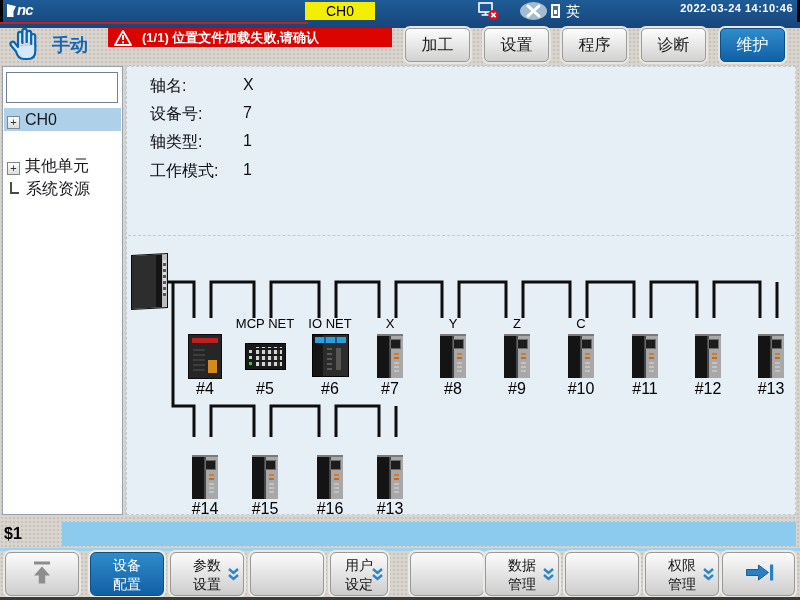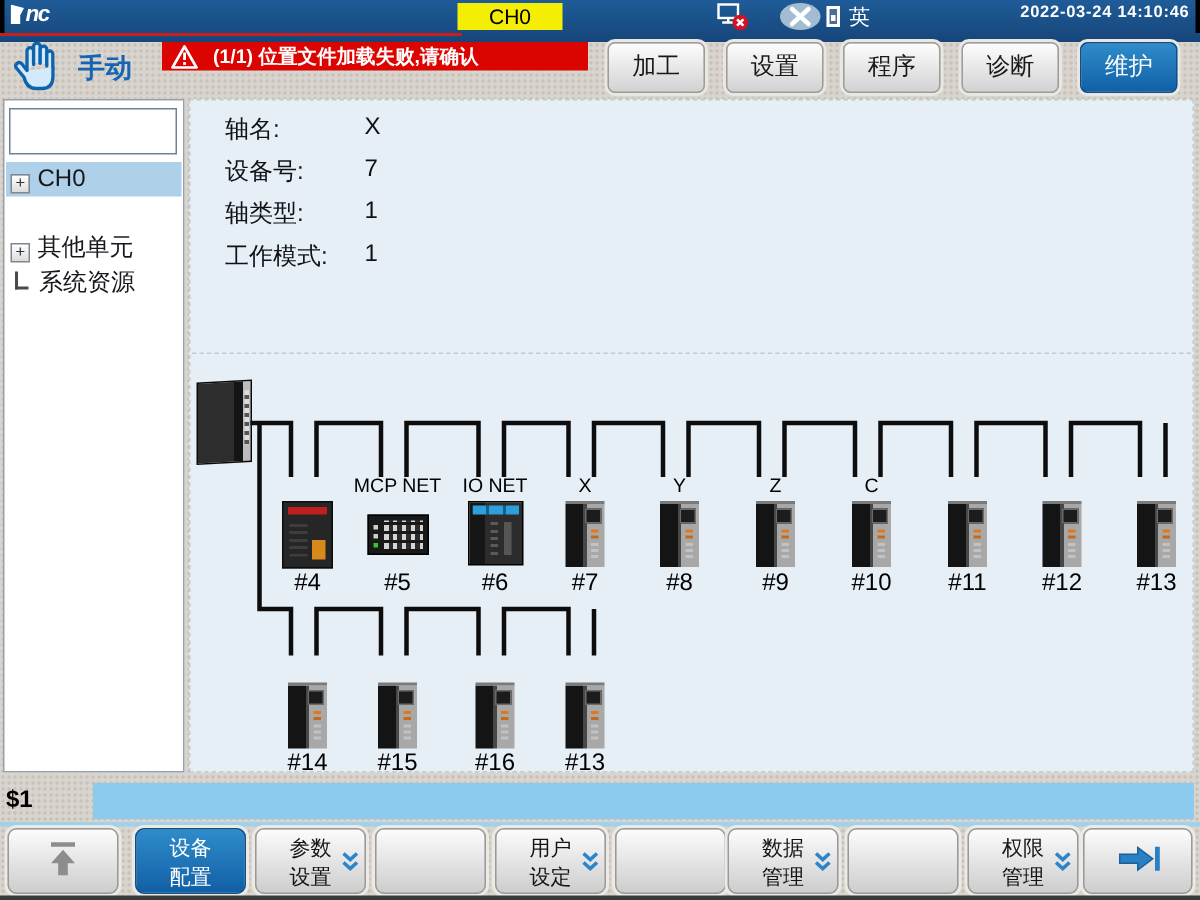--- a/index.html
+++ b/index.html
@@ -294,21 +294,21 @@
   <div class="tb-btn" style="left:170px;width:74px">
     <div class="tb-lab">
         <div>参数</div>
         <div>设置</div>
       </div>
     <span class="tb-chev"><svg width="13" height="15">
           <path d="M2 2 l4.5 4 L11 2 M2 8 l4.5 4 L11 8" stroke="#2b85c8" stroke-width="2.4" fill="none"></path>
         </svg></span>
   </div>
   <div class="tb-btn" style="left:250px;width:74px"></div>
-  <div class="tb-btn" style="left:330px;width:74px">
+  <div class="tb-btn" style="left:330px;width:58px">
     <div class="tb-lab">
         <div>用户</div>
         <div>设定</div>
       </div>
     <span class="tb-chev"><svg width="13" height="15">
           <path d="M2 2 l4.5 4 L11 2 M2 8 l4.5 4 L11 8" stroke="#2b85c8" stroke-width="2.4" fill="none"></path>
         </svg></span>
   </div>
   <div class="tb-btn" style="left:410px;width:74px"></div>
   <div class="tb-btn" style="left:485px;width:74px">

